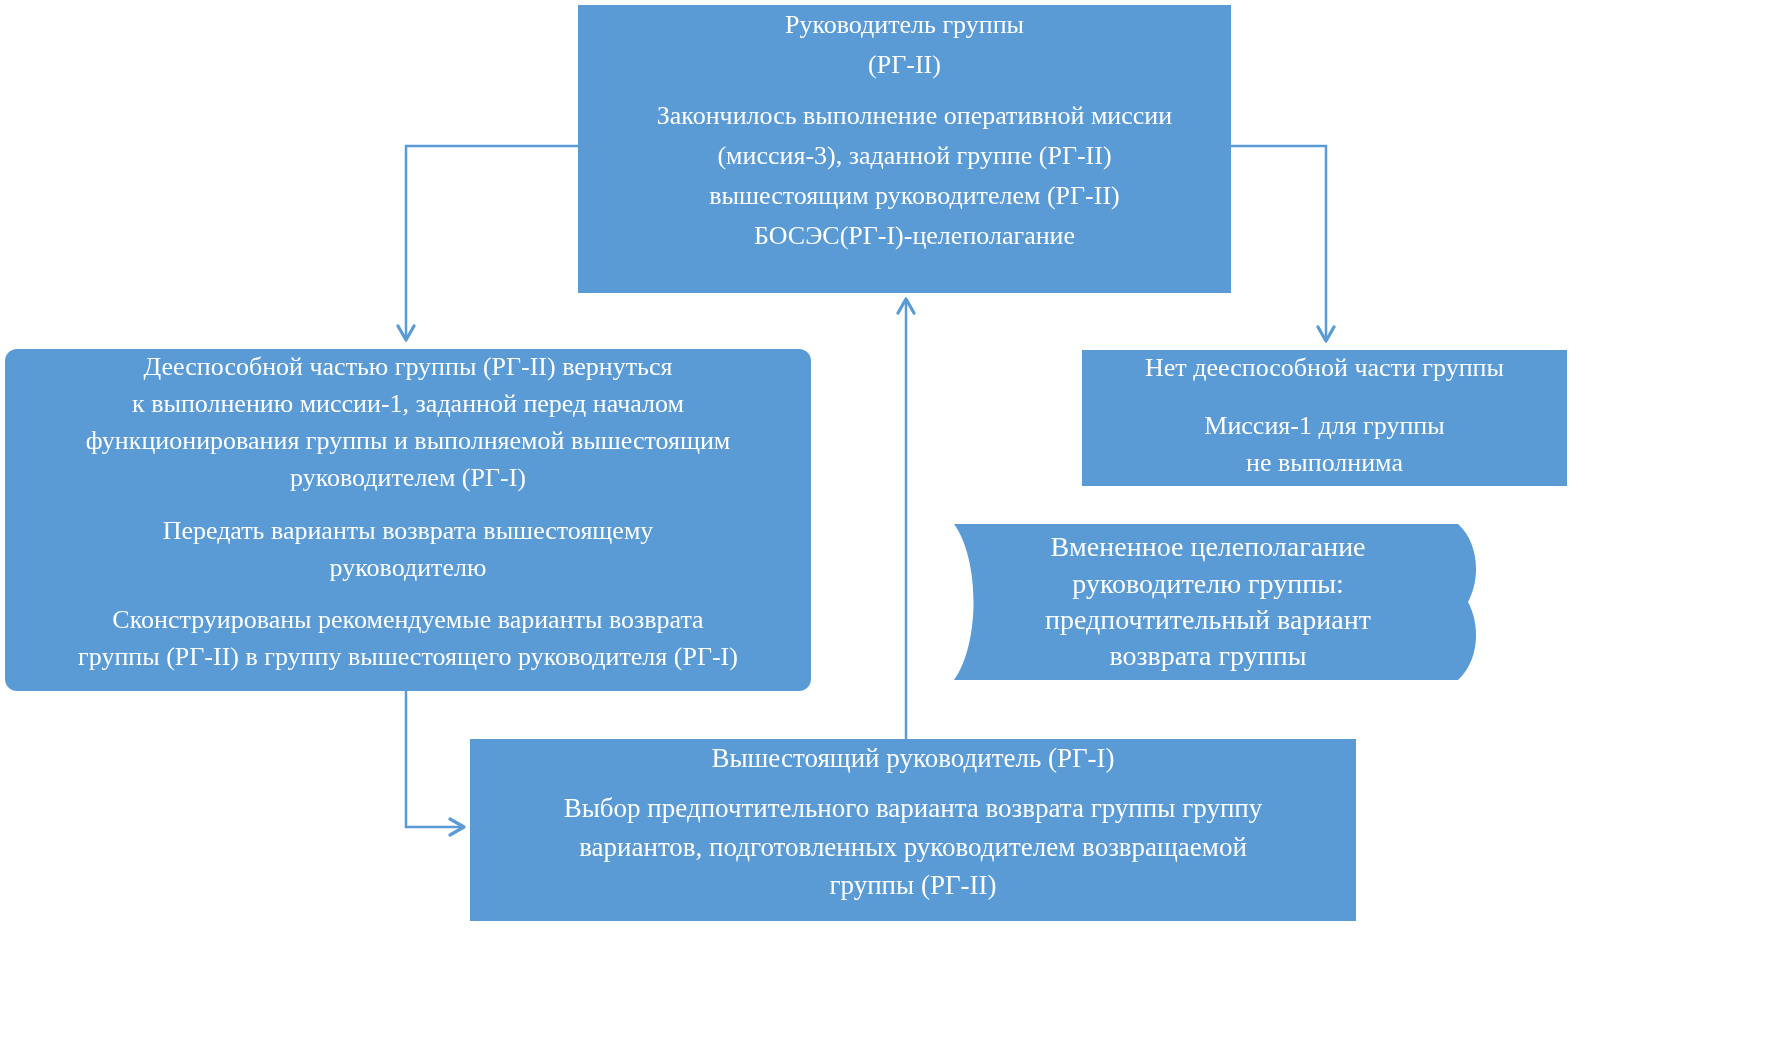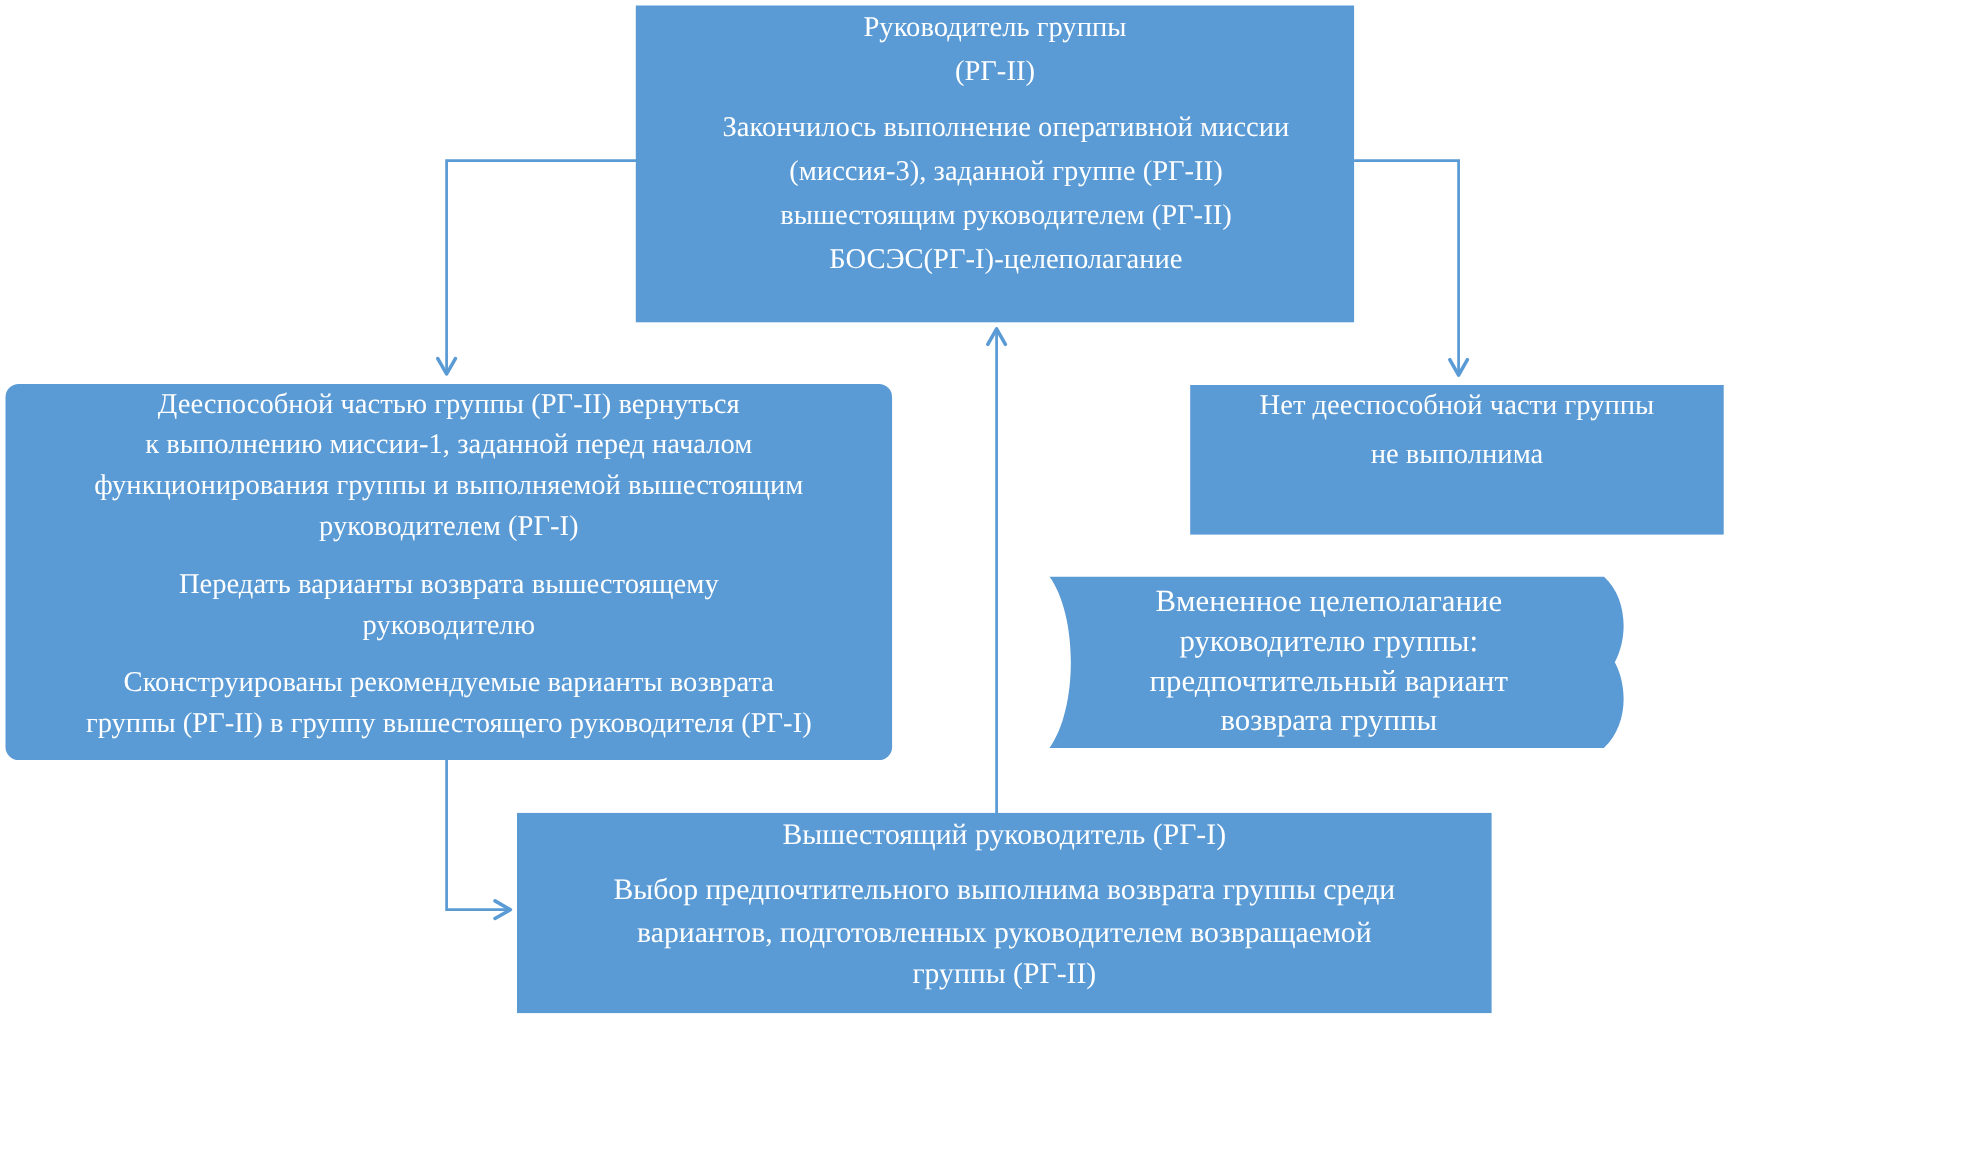--- a/index.html
+++ b/index.html
@@ -36,21 +36,21 @@
     background: var(--node-fill, #5b9bd5);
     display: flex;
     flex-direction: column;
     text-align: center;
   }
   .line { white-space: nowrap; }
   .node-top    { left: 578px; top: 5px;   width: 653px; height: 288px; font-size: 26px; line-height: 1.55; }
   .node-top .para + .para { margin-top: 10px; margin-left: 20px; }
   .node-left   { left: 5px;   top: 349px; width: 806px; height: 342px; font-size: 26px; line-height: 1.42; border-radius: 12px; }
   .node-left .para + .para { margin-top: 16px; }
-  .node-right  { left: 1082px; top: 350px; width: 485px; height: 136px; font-size: 26px; line-height: 1.42; }
+  .node-right  { left: 1082px; top: 350px; width: 485px; height: 136px; font-size: 26px; line-height: 1.42; gap: 13px; }
   .node-right .para + .para { margin-top: 8px; }
   .node-bottom { left: 470px; top: 739px; width: 886px; height: 182px; font-size: 27px; line-height: 1.42; }
   .node-bottom .para + .para { margin-top: 12px; }
   .wave-wrap {
     position: absolute;
     left: 938px; top: 524px;
     width: 540px; height: 156px; font-family: Liberation Serif, serif;
   }
   .wave-wrap svg { position: absolute; left: 0; top: 0; }
   .wave-shape { fill: var(--node-fill, #5b9bd5); }
@@ -110,20 +110,21 @@
       <div class="line">Сконструированы рекомендуемые варианты возврата</div>
       <div class="line">группы (РГ-II) в группу вышестоящего руководителя (РГ-I)</div>
     </div>
   </div>
 
   <div class="node node-right">
     <div class="para">
       <div class="line">Нет дееспособной части группы</div>
     </div>
     <div class="para">
+      <div class="line">Миссия-1 для группы</div>
       <div class="line">не выполнима</div>
     </div>
   </div>
 
   <div class="wave-wrap">
     <svg width="540" height="156" viewBox="0 0 540 156">
       <path class="wave-shape" d="M 16 0 H 520 C 542 20, 542 56, 530 78 C 542 100, 542 136, 520 156 H 16 C 42 120, 42 36, 16 0 Z"></path>
     </svg>
     <div class="wave-text">
       <div class="line">Вмененное целеполагание</div>
@@ -131,19 +132,19 @@
       <div class="line">предпочтительный вариант</div>
       <div class="line">возврата группы</div>
     </div>
   </div>
 
   <div class="node node-bottom">
     <div class="para">
       <div class="line">Вышестоящий руководитель (РГ-I)</div>
     </div>
     <div class="para">
-      <div class="line">Выбор предпочтительного выполнима возврата группы среди</div>
+      <div class="line">Выбор предпочтительного варианта возврата группы группу</div>
       <div class="line">вариантов, подготовленных руководителем возвращаемой</div>
       <div class="line">группы (РГ-II)</div>
     </div>
   </div>
 
 </div>
 
 </body></html>

